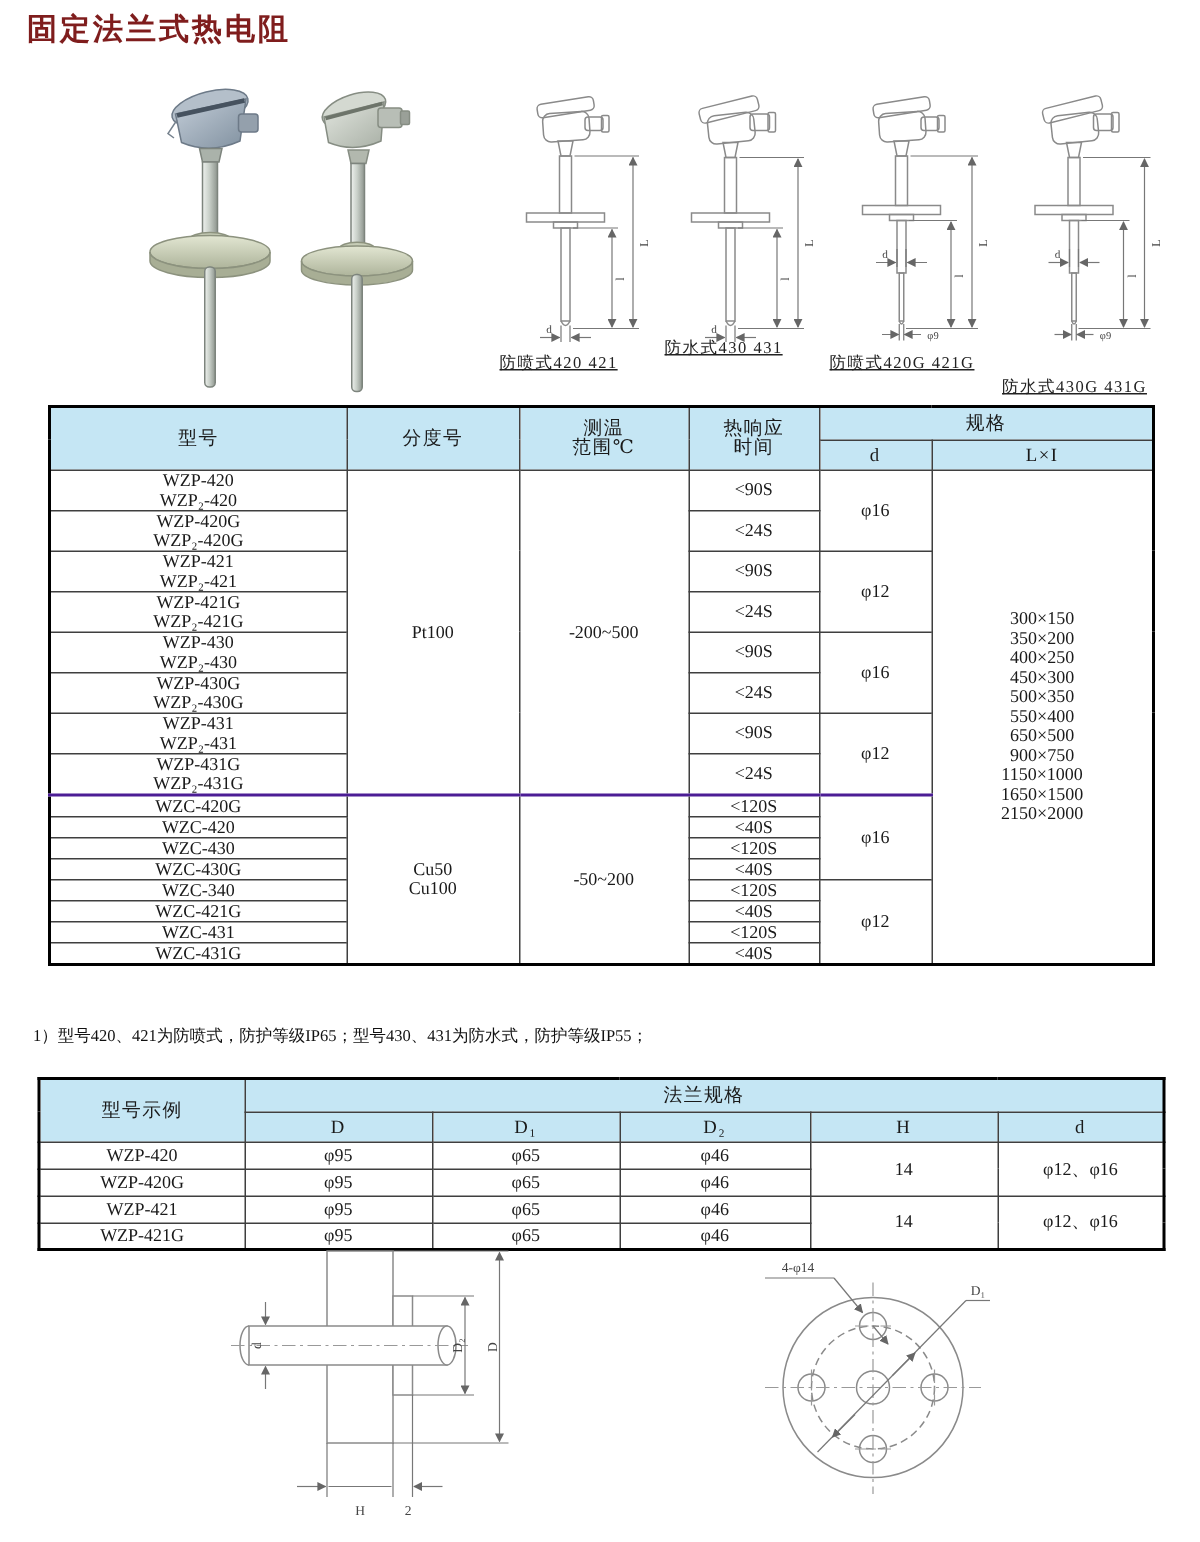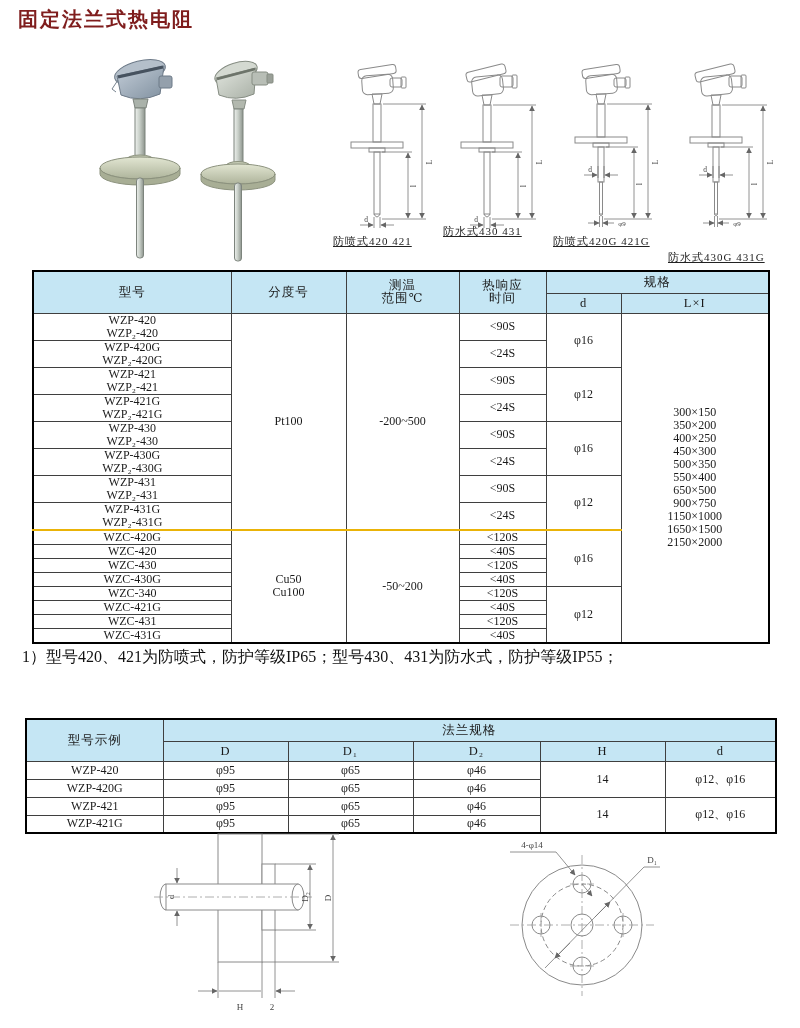--- a/index.html
+++ b/index.html
@@ -19,23 +19,23 @@
     border:1px solid #3f3f3f;text-align:center;vertical-align:middle;
     padding:0;font-weight:normal;font-size:12px;line-height:13px;
     white-space:pre-line;overflow:hidden;
   }
   table.dtable th{background:#c5e6f4;font-size:12.5px;letter-spacing:1px;}
   tr.hr1{height:22px;} tr.hr2{height:20px;}
   tr.rw2{height:27px;} tr.rw1{height:14px;} tr.fr{height:18px;}
   td.bold{font-weight:bold;}
   td.lxi{line-height:22px;font-size:12.5px;}
   td.phi{font-size:12.5px;}
-  tr.sep td{border-top:2px solid #eab308;}
+  tr.sep td{border-top:2px solid #4c1d95;}
   
-  .notes{left:22px;top:648px;font-size:16px;line-height:17px;color:#111;width:740px;}
+  .notes{left:22px;top:683px;font-size:11px;line-height:17px;color:#111;width:740px;}
   .notes .n3{margin-left:66px;}
   
   .cap{font-size:11px;color:#222;text-align:left;letter-spacing:1px;text-decoration:underline;}
   svg text{font-family:"Liberation Serif","DejaVu Serif",serif;fill:#444;}
   .ln{stroke:#8a8a8a;fill:none;stroke-width:1;}
   .dim{stroke:#777;fill:none;stroke-width:0.8;}
   .cl{stroke:#999;fill:none;stroke-width:0.8;stroke-dasharray:9 3 2 3;}
 </style>
 </head>
 <body>

